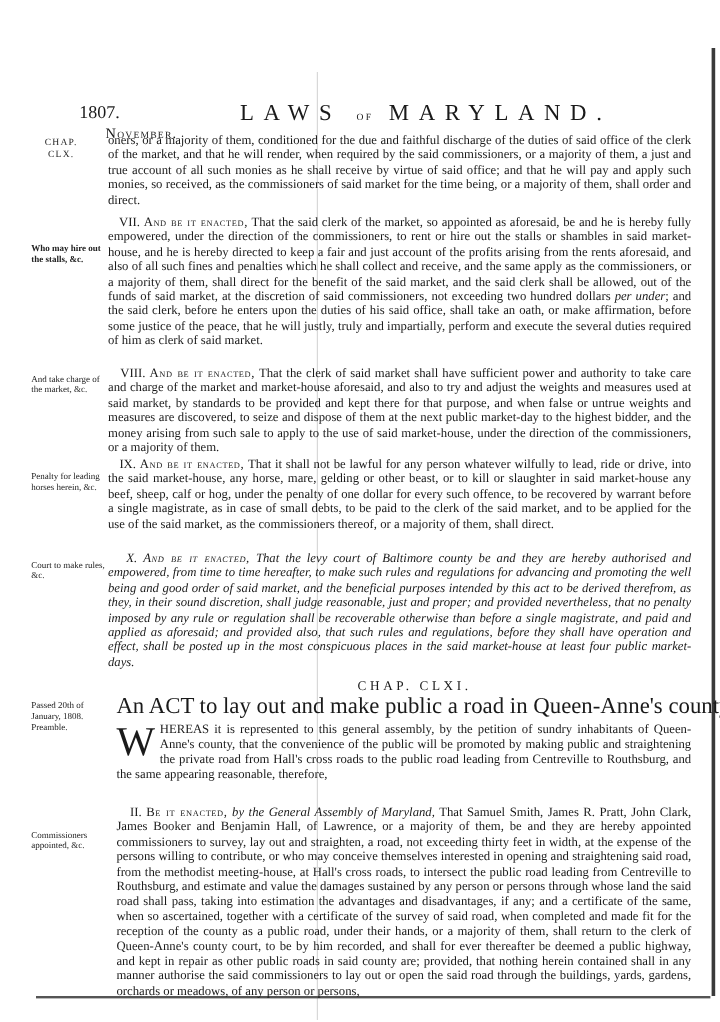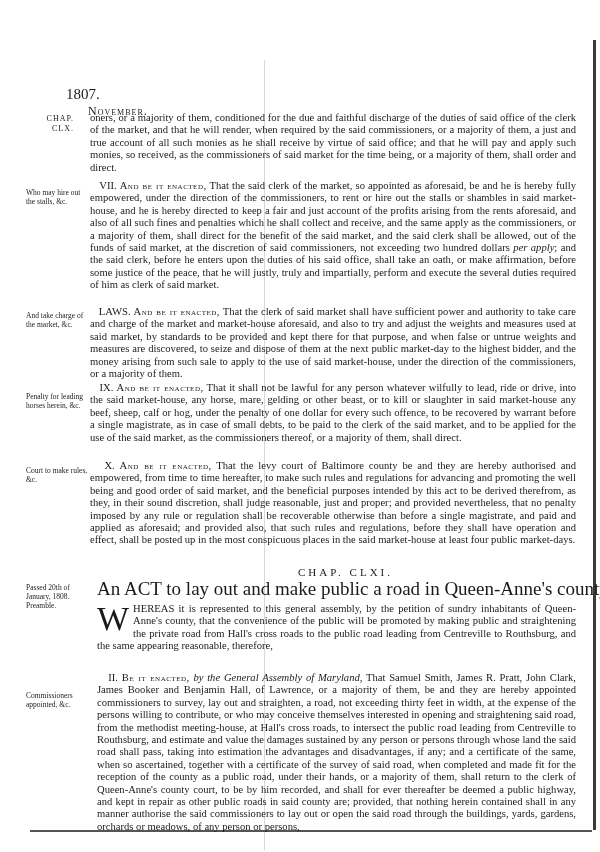--- a/index.html
+++ b/index.html
@@ -20,21 +20,21 @@
     position: absolute; left: 36px; top: 86px; width: 520px; height: 24px;
   }
   .header .year { position: absolute; left: 0; top: 0; font-size: 15px; margin-left: 30px; }
   .header .month { position: absolute; left: 52px; top: 2px; font-size: 12px; font-variant: small-caps; letter-spacing: 1px; margin-top: 16px; }
   .header .title { position: absolute; left: 164px; top: -2px; font-size: 19px; letter-spacing: 8px; }
   .header .title .of { font-size: 11px; letter-spacing: 2px; font-variant: small-caps; }
 
   .margin-note {
     position: absolute; left: 26px; width: 64px; font-size: 7.5px; line-height: 9px; color: #222;
   }
-  .margin-note.chap { text-align: right; left: 28px; width: 46px; font-size: 8px; line-height: 10px; letter-spacing: 1px;}
+  .margin-note.chap { text-align: center; left: 28px; width: 46px; font-size: 8px; line-height: 10px; letter-spacing: 1px;}
   .para {
     position: absolute; left: 90px; width: 486px; font-size: 10.6px; line-height: 12.4px;
     text-align: justify; text-align-last: left;
   }
   .para .lead { font-variant: small-caps; letter-spacing: 0.5px; }
   .para .ital { font-style: italic; }
   .chap-head {
     position: absolute; left: 270px; top: 566px; font-size: 11px; letter-spacing: 3px; padding-left: 28px;
   }
   .act-title {
@@ -47,54 +47,55 @@
 </head>
 <body>
 
 <div class="fold-line"></div>
 <div class="page-edge"></div>
 <div class="bottom-edge"></div>
 
 <div class="header">
   <span class="year">1807.</span>
   <span class="month">November.</span>
+  <span class="title"><span>LAWS</span> <span class="of">of</span> <span>MARYLAND.</span></span>
 </div>
 
 <div class="margin-note chap" style="top:114px;">
   <div>CHAP.</div>
   <div>CLX.</div>
 </div>
 <div class="para" style="top:112px;">
   <span>oners, or a majority of them, conditioned for the due and faithful discharge of the duties of said office of the clerk of the market, and that he will render, when required by the said commissioners, or a majority of them, a just and true account of all such monies as he shall receive by virtue of said office; and that he will pay and apply such monies, so received, as the commissioners of said market for the time being, or a majority of them, shall order and direct.</span>
 </div>
 
-<div class="margin-note" style="top:188px;">Who may hire out the stalls, &amp;c.</div>
+<div class="margin-note" style="top:202px;font-weight:bold;">Who may hire out the stalls, &amp;c.</div>
 <div class="para" style="top:180px;">
   &nbsp;&nbsp;&nbsp;<span>VII.</span>
   <span class="lead">And be it enacted,</span>
   <span>That the said clerk of the market, so appointed as aforesaid, be and he is hereby fully empowered, under the direction of the commissioners, to rent or hire out the stalls or shambles in said market-house, and he is hereby directed to keep a fair and just account of the profits arising from the rents aforesaid, and also of all such fines and penalties which he shall collect and receive, and the same apply as the commissioners, or a majority of them, shall direct for the benefit of the said market, and the said clerk shall be allowed, out of the funds of said market, at the discretion of said commissioners, not exceeding two hundred dollars</span>
-  <span class="ital">per apply</span><span>; and the said clerk, before he enters upon the duties of his said office, shall take an oath, or make affirmation, before some justice of the peace, that he will justly, truly and impartially, perform and execute the several duties required of him as clerk of said market.</span>
+  <span class="ital">per under</span><span>; and the said clerk, before he enters upon the duties of his said office, shall take an oath, or make affirmation, before some justice of the peace, that he will justly, truly and impartially, perform and execute the several duties required of him as clerk of said market.</span>
 </div>
 
 <div class="margin-note" style="top:311px;">And take charge of the market, &amp;c.</div>
 <div class="para" style="top:306px;">
-  &nbsp;&nbsp;&nbsp;<span>LAWS.</span>
+  &nbsp;&nbsp;&nbsp;<span>VIII.</span>
   <span class="lead">And be it enacted,</span>
   <span>That the clerk of said market shall have sufficient power and authority to take care and charge of the market and market-house aforesaid, and also to try and adjust the weights and measures used at said market, by standards to be provided and kept there for that purpose, and when false or untrue weights and measures are discovered, to seize and dispose of them at the next public market-day to the highest bidder, and the money arising from such sale to apply to the use of said market-house, under the direction of the commissioners, or a majority of them.</span>
 </div>
 
 <div class="margin-note" style="top:392px;">Penalty for leading horses herein, &amp;c.</div>
 <div class="para" style="top:382px;">
   &nbsp;&nbsp;&nbsp;<span>IX.</span>
   <span class="lead">And be it enacted,</span>
   <span>That it shall not be lawful for any person whatever wilfully to lead, ride or drive, into the said market-house, any horse, mare, gelding or other beast, or to kill or slaughter in said market-house any beef, sheep, calf or hog, under the penalty of one dollar for every such offence, to be recovered by warrant before a single magistrate, as in case of small debts, to be paid to the clerk of the said market, and to be applied for the use of the said market, as the commissioners thereof, or a majority of them, shall direct.</span>
 </div>
 
 <div class="margin-note" style="top:466px;">Court to make rules, &amp;c.</div>
-<div class="para" style="top:460px;">
+<div class="para" style="top:460px;font-style:italic;">
   &nbsp;&nbsp;&nbsp;<span>X.</span>
   <span class="lead">And be it enacted,</span>
   <span>That the levy court of Baltimore county be and they are hereby authorised and empowered, from time to time hereafter, to make such rules and regulations for advancing and promoting the well being and good order of said market, and the beneficial purposes intended by this act to be derived therefrom, as they, in their sound discretion, shall judge reasonable, just and proper; and provided nevertheless, that no penalty imposed by any rule or regulation shall be recoverable otherwise than before a single magistrate, and paid and applied as aforesaid; and provided also, that such rules and regulations, before they shall have operation and effect, shall be posted up in the most conspicuous places in the said market-house at least four public market-days.</span>
 </div>
 
 <div class="chap-head">CHAP. CLXI.</div>
 
 <div class="margin-note" style="top:583px;">
   <div>Passed 20th of January, 1808.</div>
   <div>Preamble.</div>

